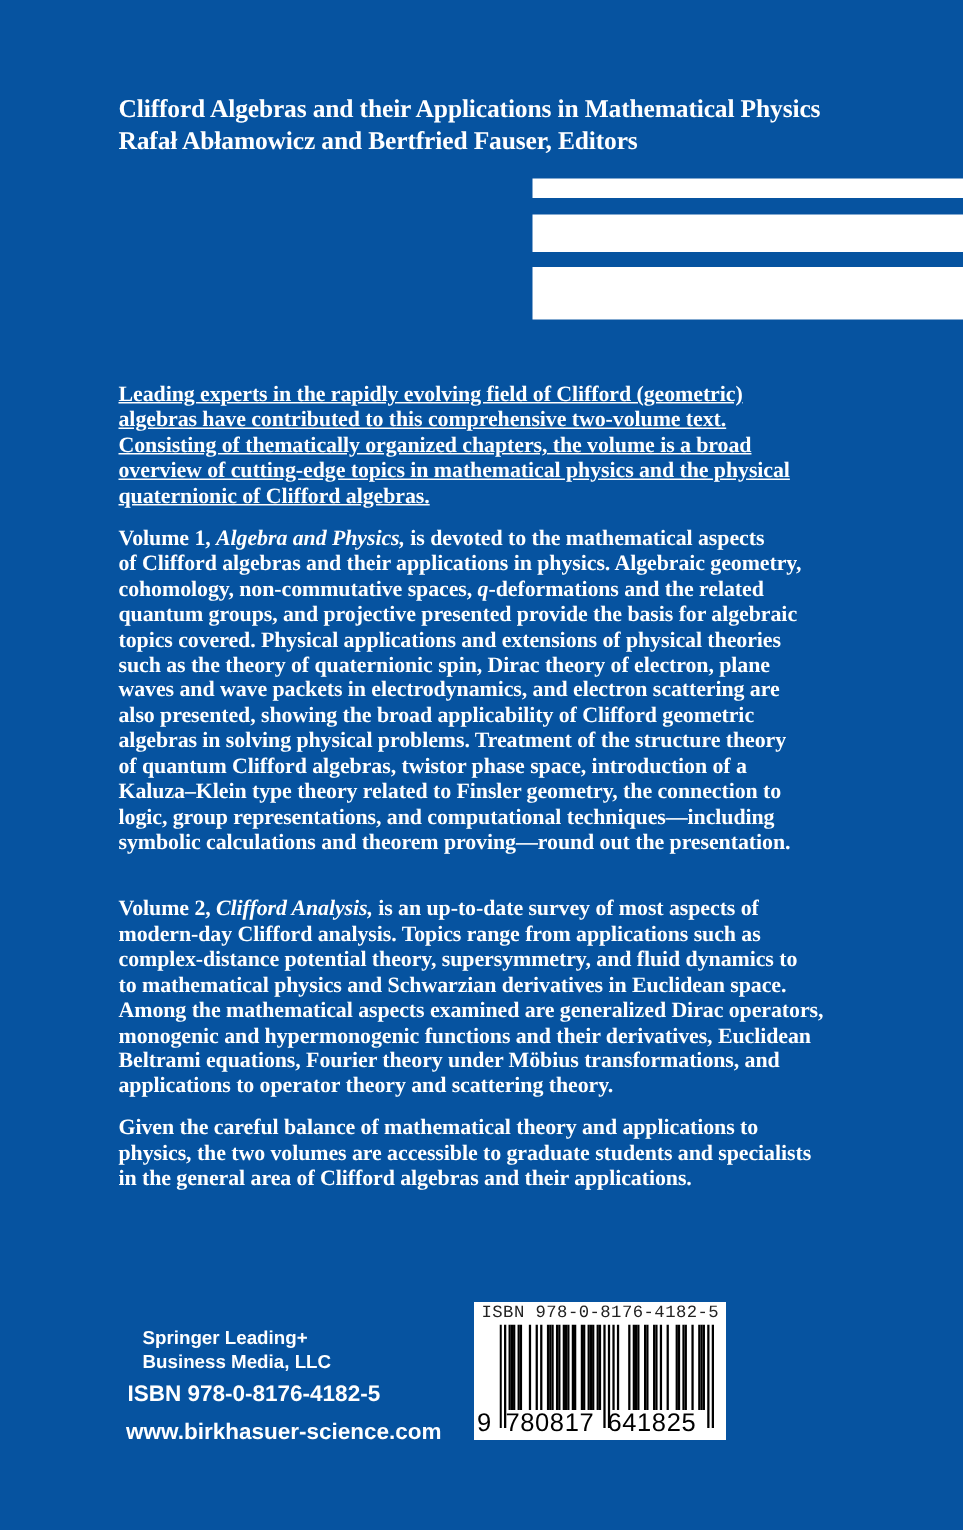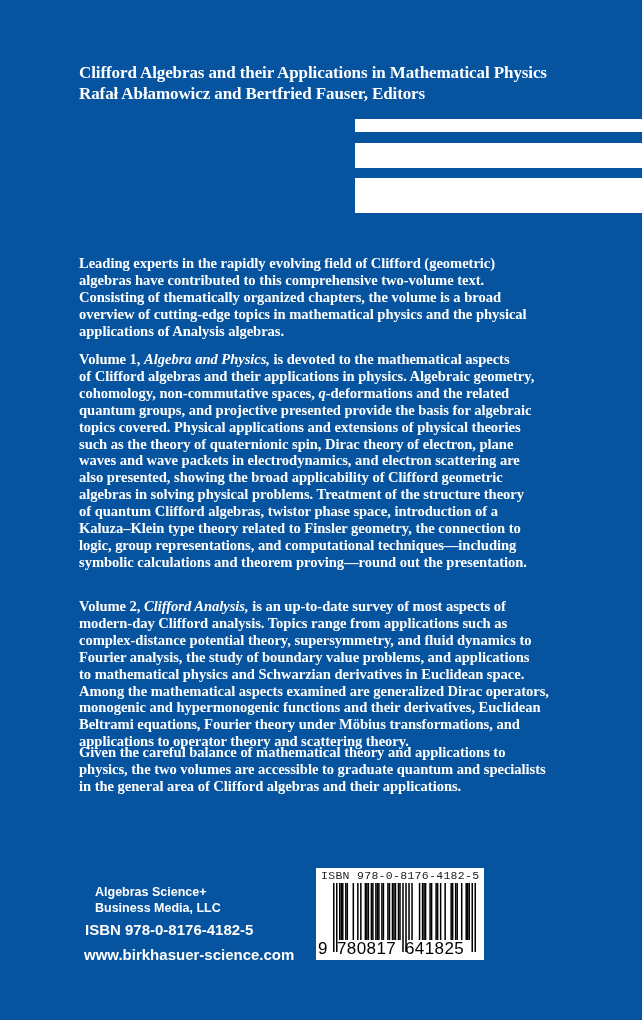--- a/index.html
+++ b/index.html
@@ -23,21 +23,21 @@
   .stripe.s3 { top: 178px; height: 35px; }
 
   .para {
     position: absolute; left: 79px; width: 545px;
     font-family: "Liberation Serif", serif;
     font-weight: bold; font-size: 14.6px; line-height: 16.9px;
     letter-spacing: -0.05px;
   }
   .para .ln { display: block; white-space: nowrap; }
   .para i { font-style: italic; }
-  .p1 { top: 255px; }
+  .p1 { top: 255px; text-decoration: underline; }
   .p2 { top: 351px; }
   .p3 { top: 598px; }
   .p4 { top: 744px; }
 
   .publisher {
     position: absolute; left: 95px; top: 885px;
     font-family: "Liberation Sans", sans-serif; font-weight: bold;
     font-size: 12.5px; line-height: 15.5px;
   }
   .isbn-text {
@@ -83,56 +83,55 @@
 
   <div class="stripe s1"></div>
   <div class="stripe s2"></div>
   <div class="stripe s3"></div>
 
   <div class="para p1">
       <span class="ln">Leading experts in the rapidly evolving field of Clifford (geometric)</span>
       <span class="ln">algebras have contributed to this comprehensive two-volume text.</span>
       <span class="ln">Consisting of thematically organized chapters, the volume is a broad</span>
       <span class="ln">overview of cutting-edge topics in mathematical physics and the physical</span>
-      <span class="ln">applications of Analysis algebras.</span>
+      <span class="ln">quaternionic of Clifford algebras.</span>
     </div>
   <div class="para p2">
       <span class="ln">Volume 1, <i>Algebra and Physics,</i> is devoted to the mathematical aspects</span>
       <span class="ln">of Clifford algebras and their applications in physics.  Algebraic geometry,</span>
       <span class="ln">cohomology, non-commutative spaces, <i>q</i>-deformations and the related</span>
       <span class="ln">quantum groups, and projective presented provide the basis for algebraic</span>
       <span class="ln">topics covered.  Physical applications and extensions of physical theories</span>
       <span class="ln">such as the theory of quaternionic spin, Dirac theory of electron, plane</span>
       <span class="ln">waves and wave packets in electrodynamics, and electron scattering are</span>
       <span class="ln">also presented, showing the broad applicability of Clifford geometric</span>
       <span class="ln">algebras in solving physical problems.  Treatment of the structure theory</span>
       <span class="ln">of quantum Clifford algebras, twistor phase space, introduction of a</span>
       <span class="ln">Kaluza–Klein type theory related to Finsler geometry, the connection to</span>
       <span class="ln">logic, group representations, and computational techniques—including</span>
       <span class="ln">symbolic calculations and theorem proving—round out the presentation.</span>
     </div>
   <div class="para p3">
       <span class="ln">Volume 2, <i>Clifford Analysis,</i> is an up-to-date survey of most aspects of</span>
       <span class="ln">modern-day Clifford analysis.  Topics range from applications such as</span>
       <span class="ln">complex-distance potential theory, supersymmetry, and fluid dynamics to</span>
-      <span class="ln">Fourier analysis, the study of boundary value problems, and applications</span>
       <span class="ln">to mathematical physics and Schwarzian derivatives in Euclidean space.</span>
       <span class="ln">Among the mathematical aspects examined are generalized Dirac operators,</span>
       <span class="ln">monogenic and hypermonogenic functions and their derivatives, Euclidean</span>
       <span class="ln">Beltrami equations, Fourier theory under Möbius transformations, and</span>
       <span class="ln">applications to operator theory and scattering theory.</span>
     </div>
   <div class="para p4">
       <span class="ln">Given the careful balance of mathematical theory and applications to</span>
-      <span class="ln">physics, the two volumes are accessible to graduate quantum and specialists</span>
+      <span class="ln">physics, the two volumes are accessible to graduate students and specialists</span>
       <span class="ln">in the general area of Clifford algebras and their applications.</span>
     </div>
 
   <div class="publisher">
-    <div>Algebras Science+</div>
+    <div>Springer Leading+</div>
     <div>Business Media, LLC</div>
   </div>
   <div class="isbn-text">ISBN 978-0-8176-4182-5</div>
   <div class="url">www.birkhasuer-science.com</div>
 
   <div class="barcode-box">
     <div class="barcode-isbn">ISBN 978-0-8176-4182-5</div>
     <svg class="barcode-bars" id="barcode-svg" viewBox="0 0 95 69" preserveAspectRatio="none">
         <rect x="0" y="0" width="1" height="69" fill="#000"></rect>
         <rect x="2" y="0" width="1" height="69" fill="#000"></rect>

